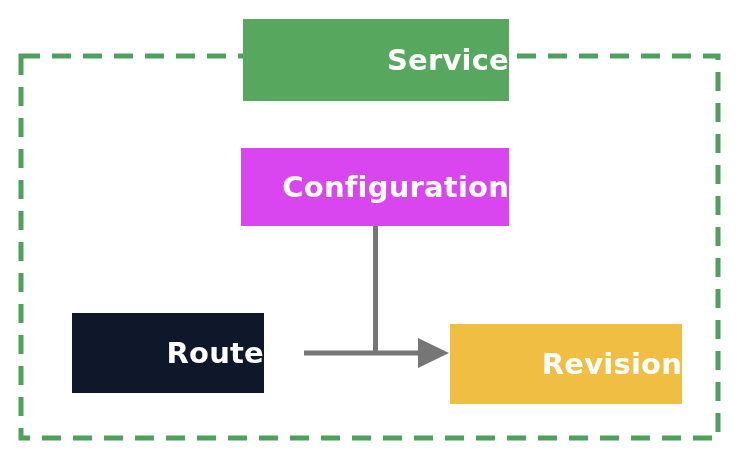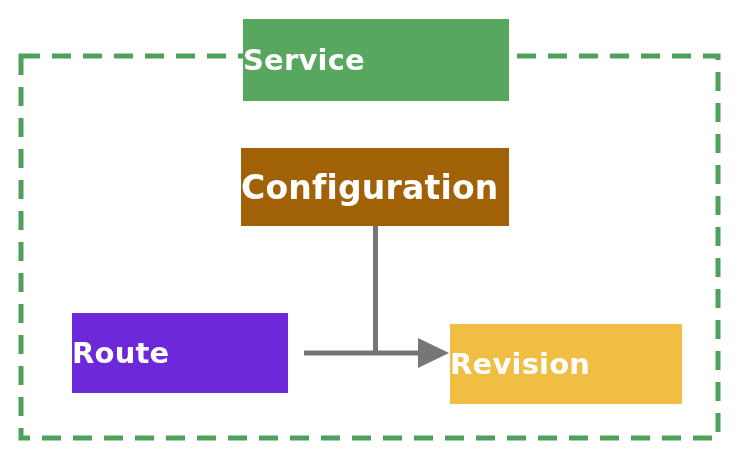--- a/index.html
+++ b/index.html
@@ -21,21 +21,21 @@
     position: absolute;
     left: 0;
     top: 0;
     width: 740px;
     height: 456px;
   }
   .node-box {
     position: absolute;
     display: flex;
     align-items: center;
-    justify-content: flex-start;
+    justify-content: flex-end;
     box-sizing: border-box;
     color: #ffffff;
     font-weight: bold;
     letter-spacing: 0.2px;
     text-align: center;
     line-height: 1;
     user-select: none;
   }
   .node-label {
     display: block;
@@ -48,29 +48,29 @@
     width: 266px;
     height: 82px;
     background: #57a75e;
     font-size: 29px;
   }
   #node-configuration {
     left: 241px;
     top: 148px;
     width: 268px;
     height: 78px;
-    background: #a16207;
-    font-size: 33px;
+    background: #d946ef;
+    font-size: 29px;
   }
   #node-route {
     left: 72px;
     top: 313px;
-    width: 216px;
+    width: 192px;
     height: 80px;
-    background: #6d28d9;
+    background: #0f172a;
     font-size: 29px;
   }
   #node-revision {
     left: 450px;
     top: 324px;
     width: 232px;
     height: 80px;
     background: #efbe42;
     font-size: 29px;
   }

